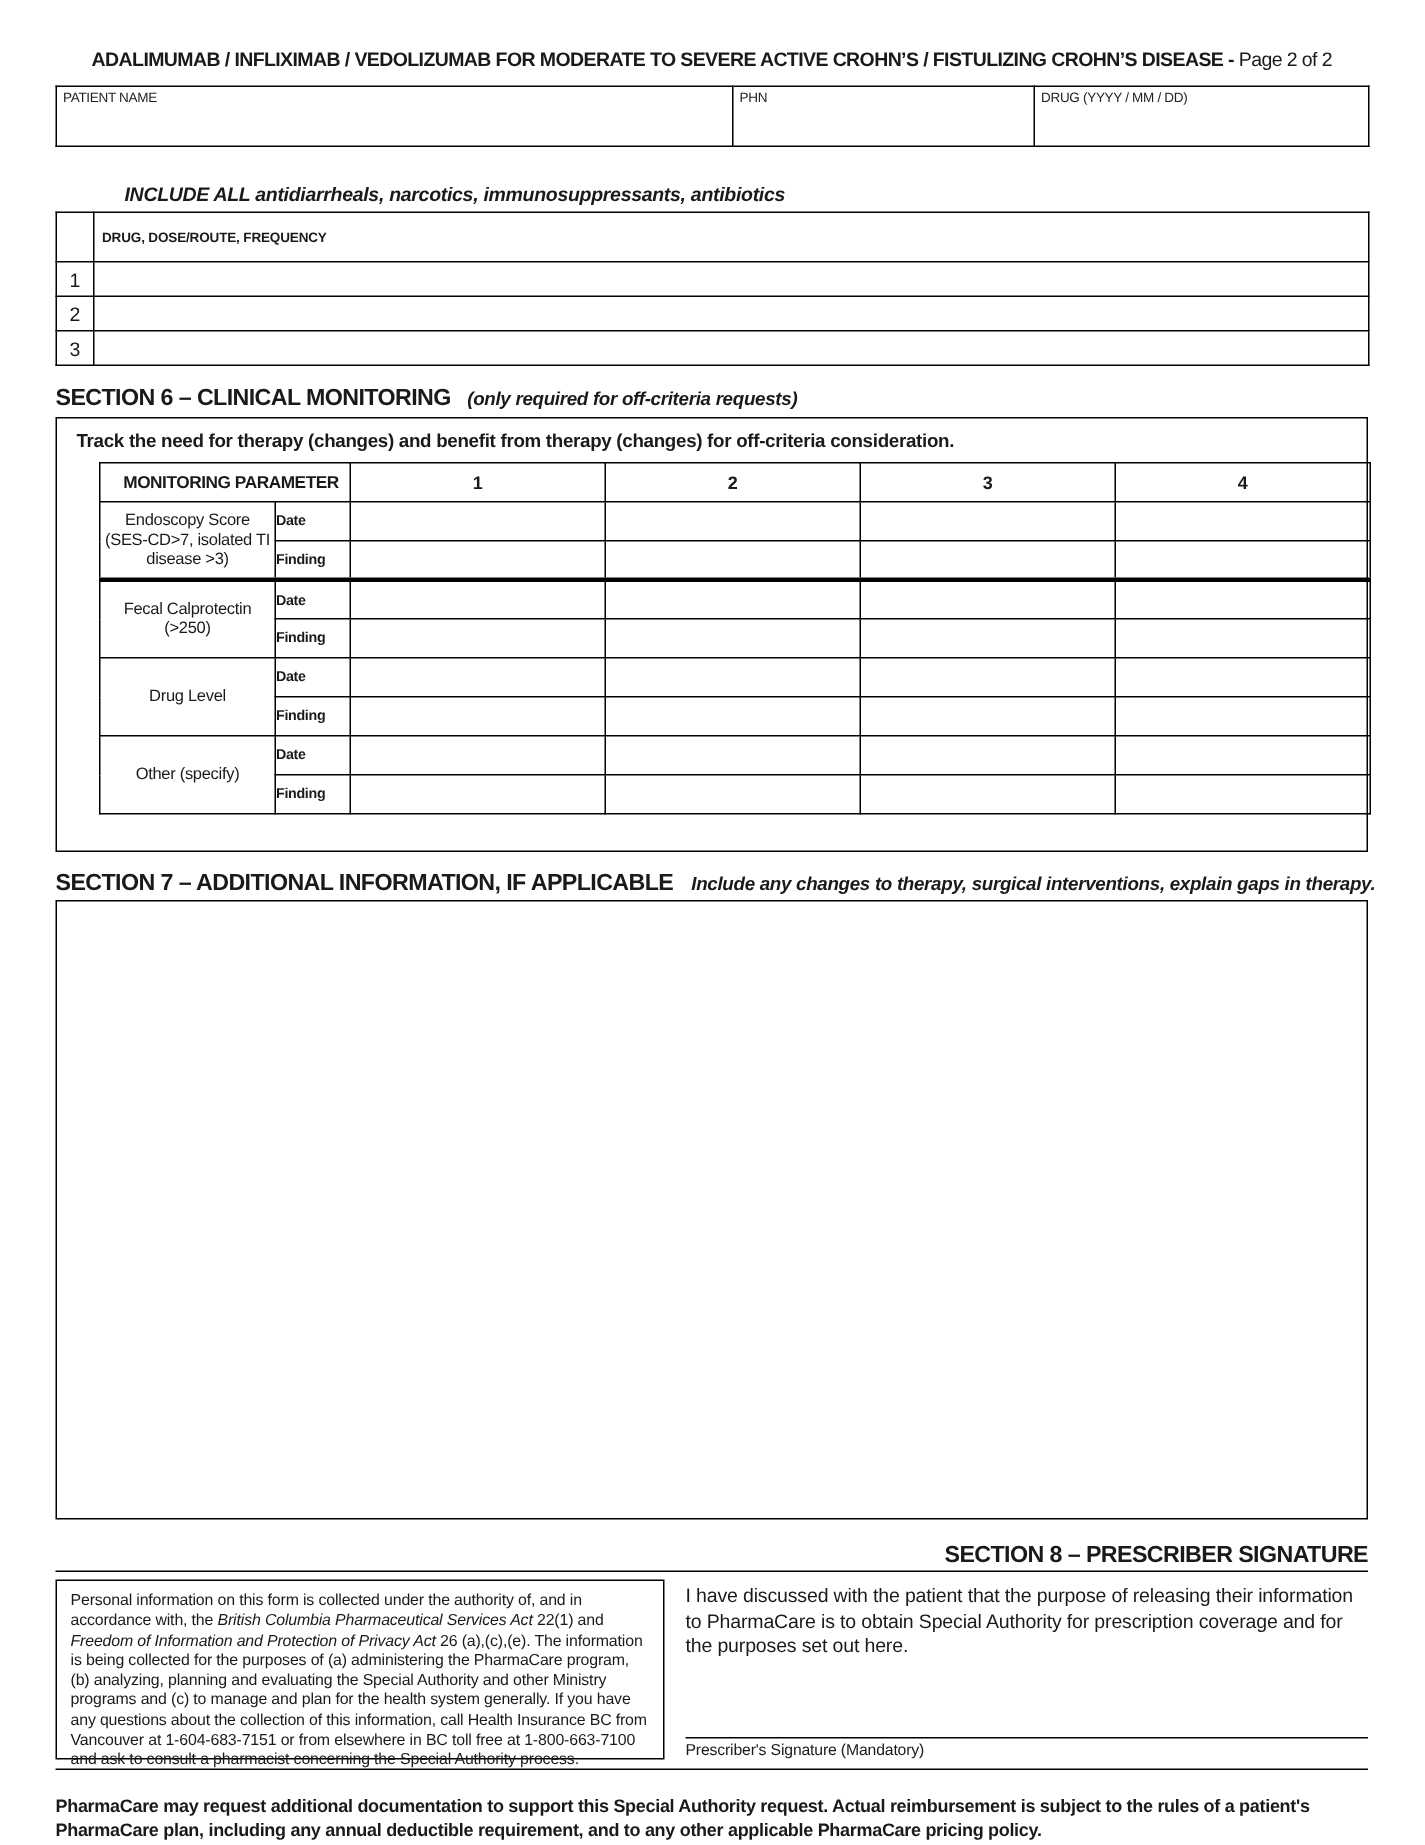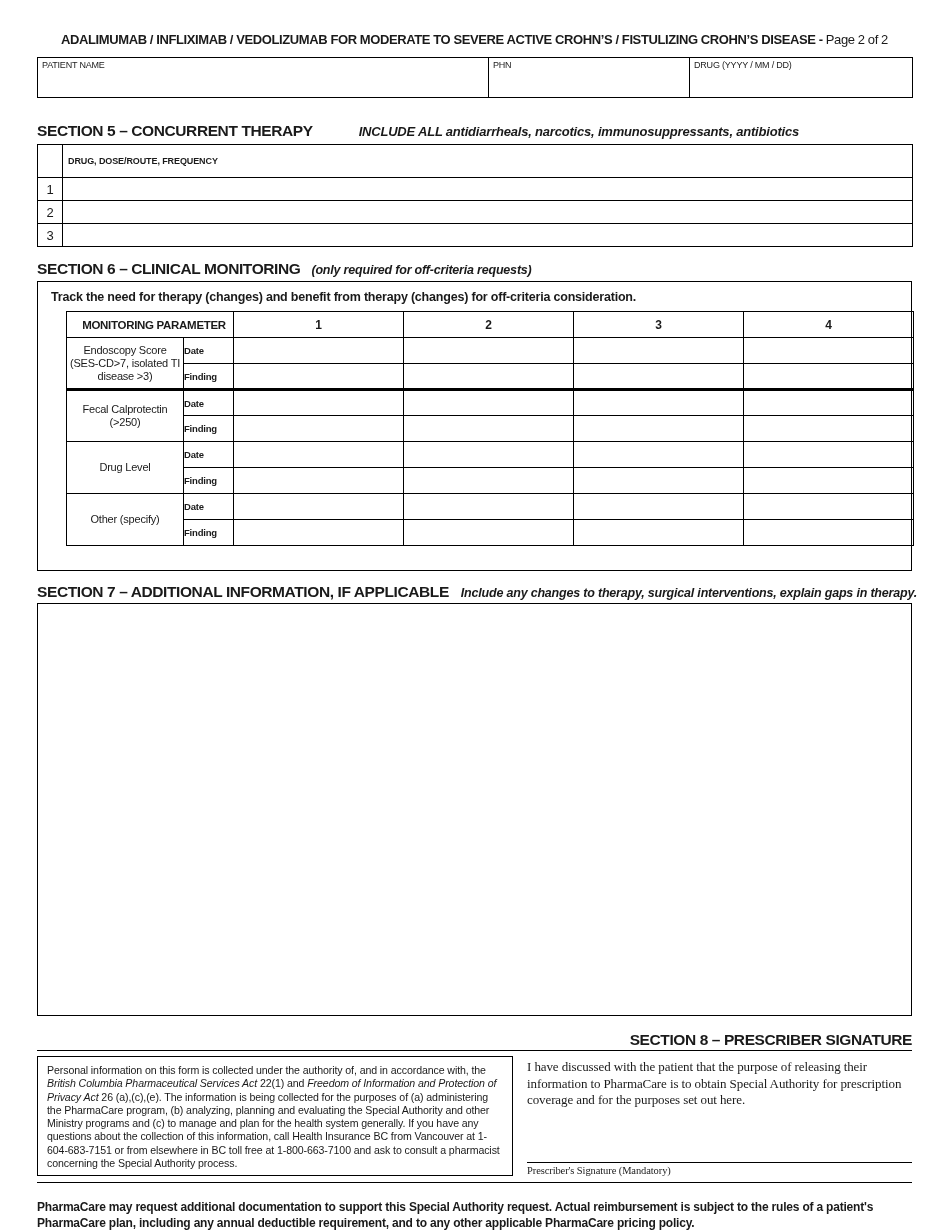--- a/index.html
+++ b/index.html
@@ -48,23 +48,23 @@
   .mon-label { font-size:11px; text-align:center; line-height:13px; padding:1px 2px; letter-spacing:-0.2px; }
   .mon-sub { font-weight:bold; font-size:9.5px; text-align:left; letter-spacing:-0.2px; }
   .thick-bottom { border-bottom:3px solid #000 !important; }
 
   
   .s7-box { margin-top:2px; width:875px; height:413px; border:1.5px solid #000; }
 
   
   .s8-rule { margin-top:1px; width:875px; border-top:1.5px solid #000; }
   .s8-row { margin-top:5px; width:875px; display:flex; align-items:stretch; height:120px; }
-  .privacy-box { width:476px; height:120px; border:1.2px solid #000; padding:7px 9px 0 9px;
+  .privacy-box { width:406px; height:120px; border:1.2px solid #000; padding:7px 9px 0 9px;
                  font-size:10.6px; line-height:13.3px; letter-spacing:-0.1px; }
-  .s8-right { flex:1; position:relative; padding:3px 0 0 14px;font-family:Liberation Serif, serif; }
+  .s8-right { flex:1; position:relative; padding:3px 0 0 14px; }
   .consent-text { font-size:13px; line-height:16.5px; letter-spacing:-0.1px; }
   .sig-block { position:absolute; left:14px; right:0; bottom:0; }
   .sig-line { border-top:1.5px solid #000; }
   .sig-label { font-size:10.5px; padding-top:2px; letter-spacing:-0.1px; }
   .bottom-rule { margin-top:6px; width:875px; border-top:1.5px solid #000; }
 
   
   .disclaimer { margin-top:16px; width:875px; font-weight:bold; font-size:12px;
                 line-height:16px; letter-spacing:-0.2px; }
 </style>
@@ -92,21 +92,20 @@
         <div class="field-label">PHN</div>
       </td>
       <td>
         <div class="field-label">DRUG (YYYY / MM / DD)</div>
       </td>
     </tr>
   </tbody>
     </table>
 
   <div class="sec-head" style="margin-top:24px;">
-    <span class="sec-title">SECTION 5 – CONCURRENT THERAPY</span>
     <span class="sec-note" style="margin-left:46px; font-size:13px;">INCLUDE ALL antidiarrheals, narcotics, immunosuppressants, antibiotics</span>
   </div>
   <table class="s5-table">
     <colgroup>
         <col style="width:25px">
         <col style="width:850px">
       </colgroup>
     <tbody>
         <tr class="s5-headrow">
       <td></td>

